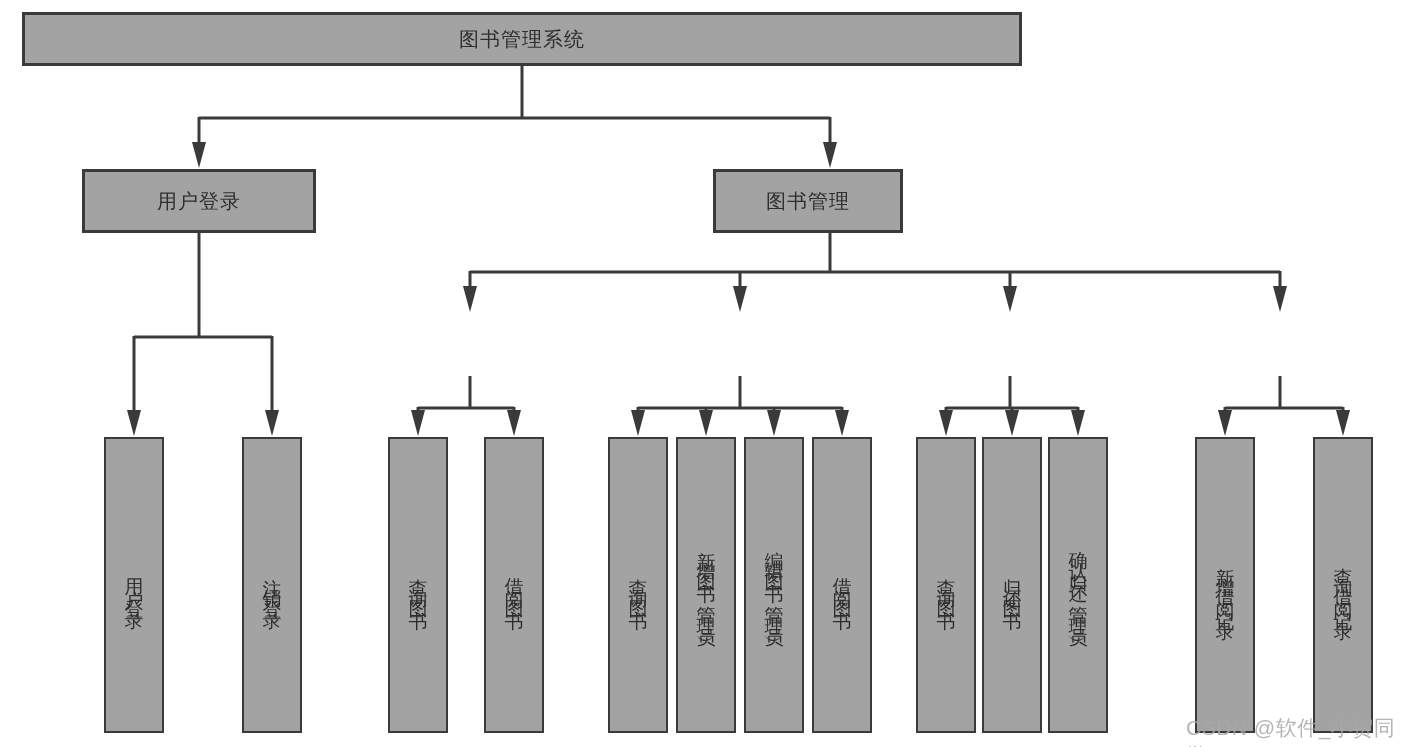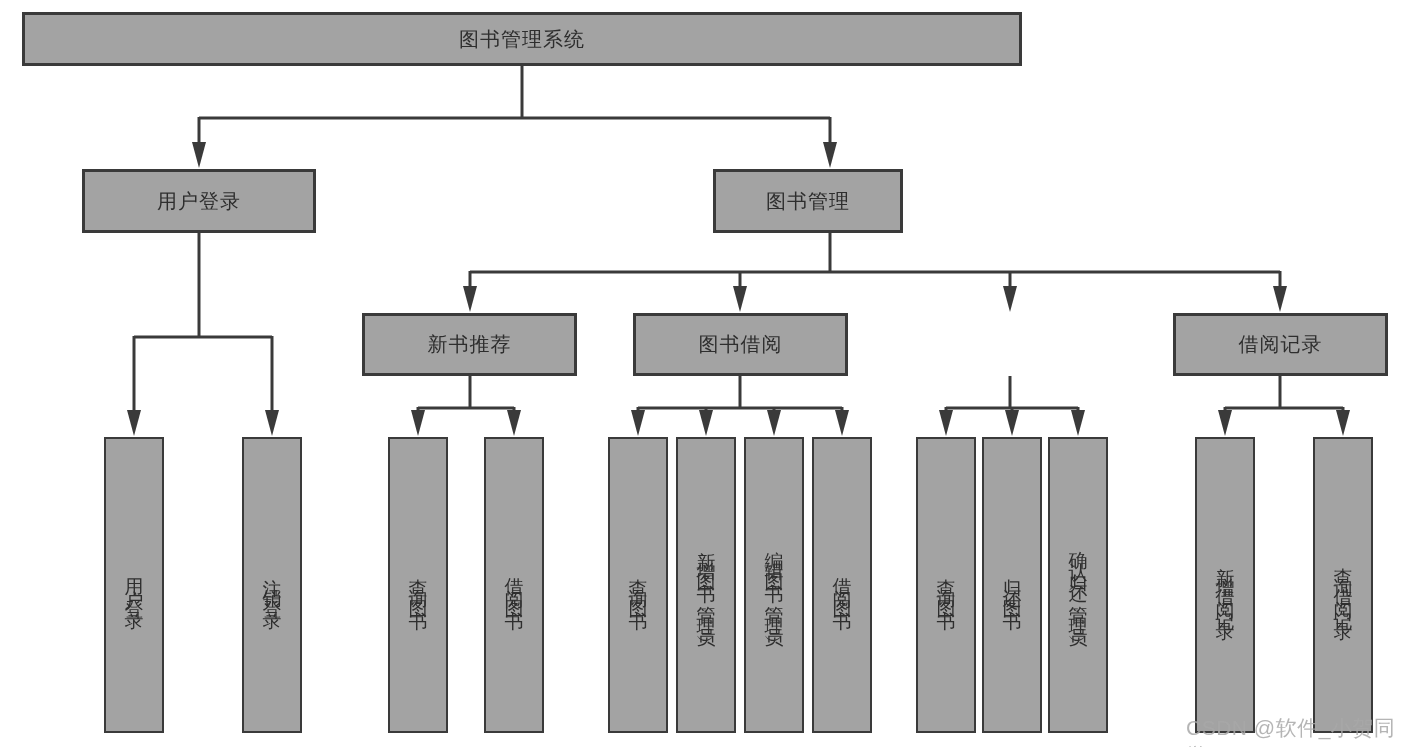--- a/index.html
+++ b/index.html
@@ -123,29 +123,20 @@
     <span>图书管理系统</span>
   </div>
 
   <div class="node" style="left:82px; top:169px; width:234px; height:64px;">
     <span>用户登录</span>
   </div>
   <div class="node" style="left:713px; top:169px; width:190px; height:64px;">
     <span>图书管理</span>
   </div>
 
-  <div class="node" style="left:362px; top:313px; width:215px; height:63px;">
-    <span>新书推荐</span>
-  </div>
-  <div class="node" style="left:633px; top:313px; width:215px; height:63px;">
-    <span>图书借阅</span>
-  </div>
-  <div class="node" style="left:1173px; top:313px; width:215px; height:63px;">
-    <span>借阅记录</span>
-  </div>
 
   <div class="node leaf" style="left:104px; top:437px; width:60px; height:296px;">
     <span>用户登录</span>
   </div>
   <div class="node leaf" style="left:242px; top:437px; width:60px; height:296px;">
     <span>注销登录</span>
   </div>
 
   <div class="node leaf" style="left:388px; top:437px; width:60px; height:296px;">
     <span>查询图书</span>

